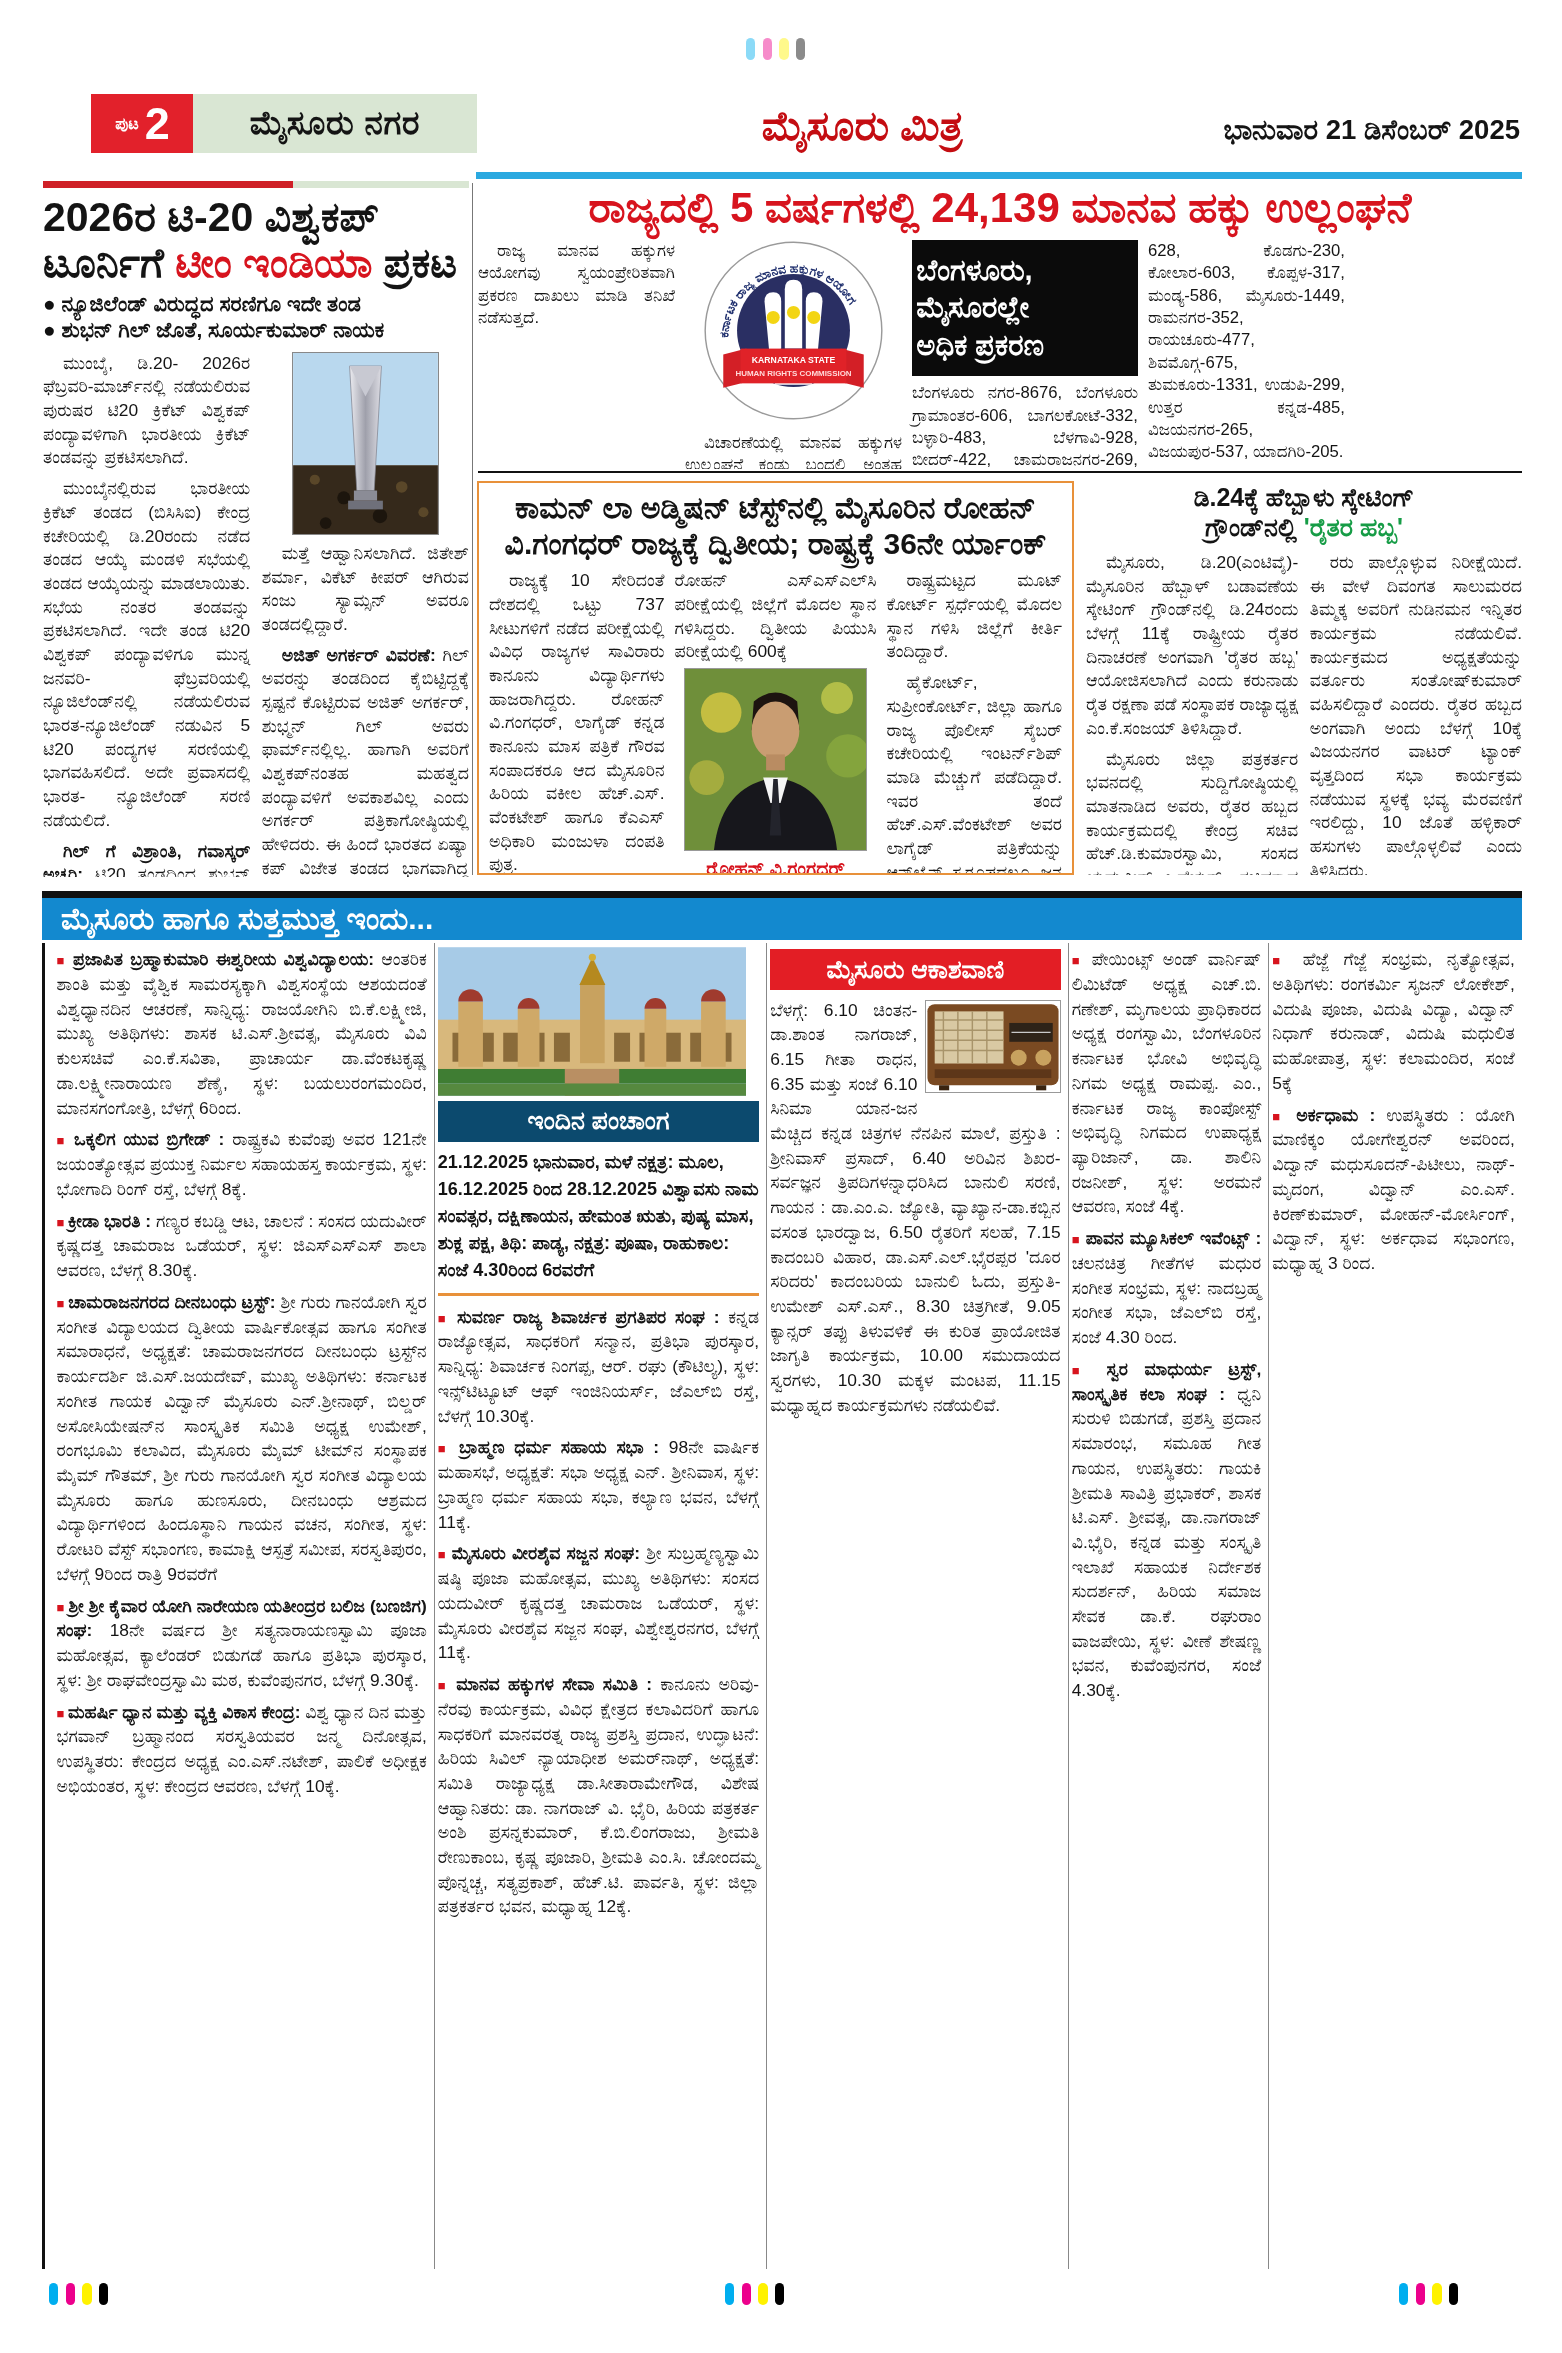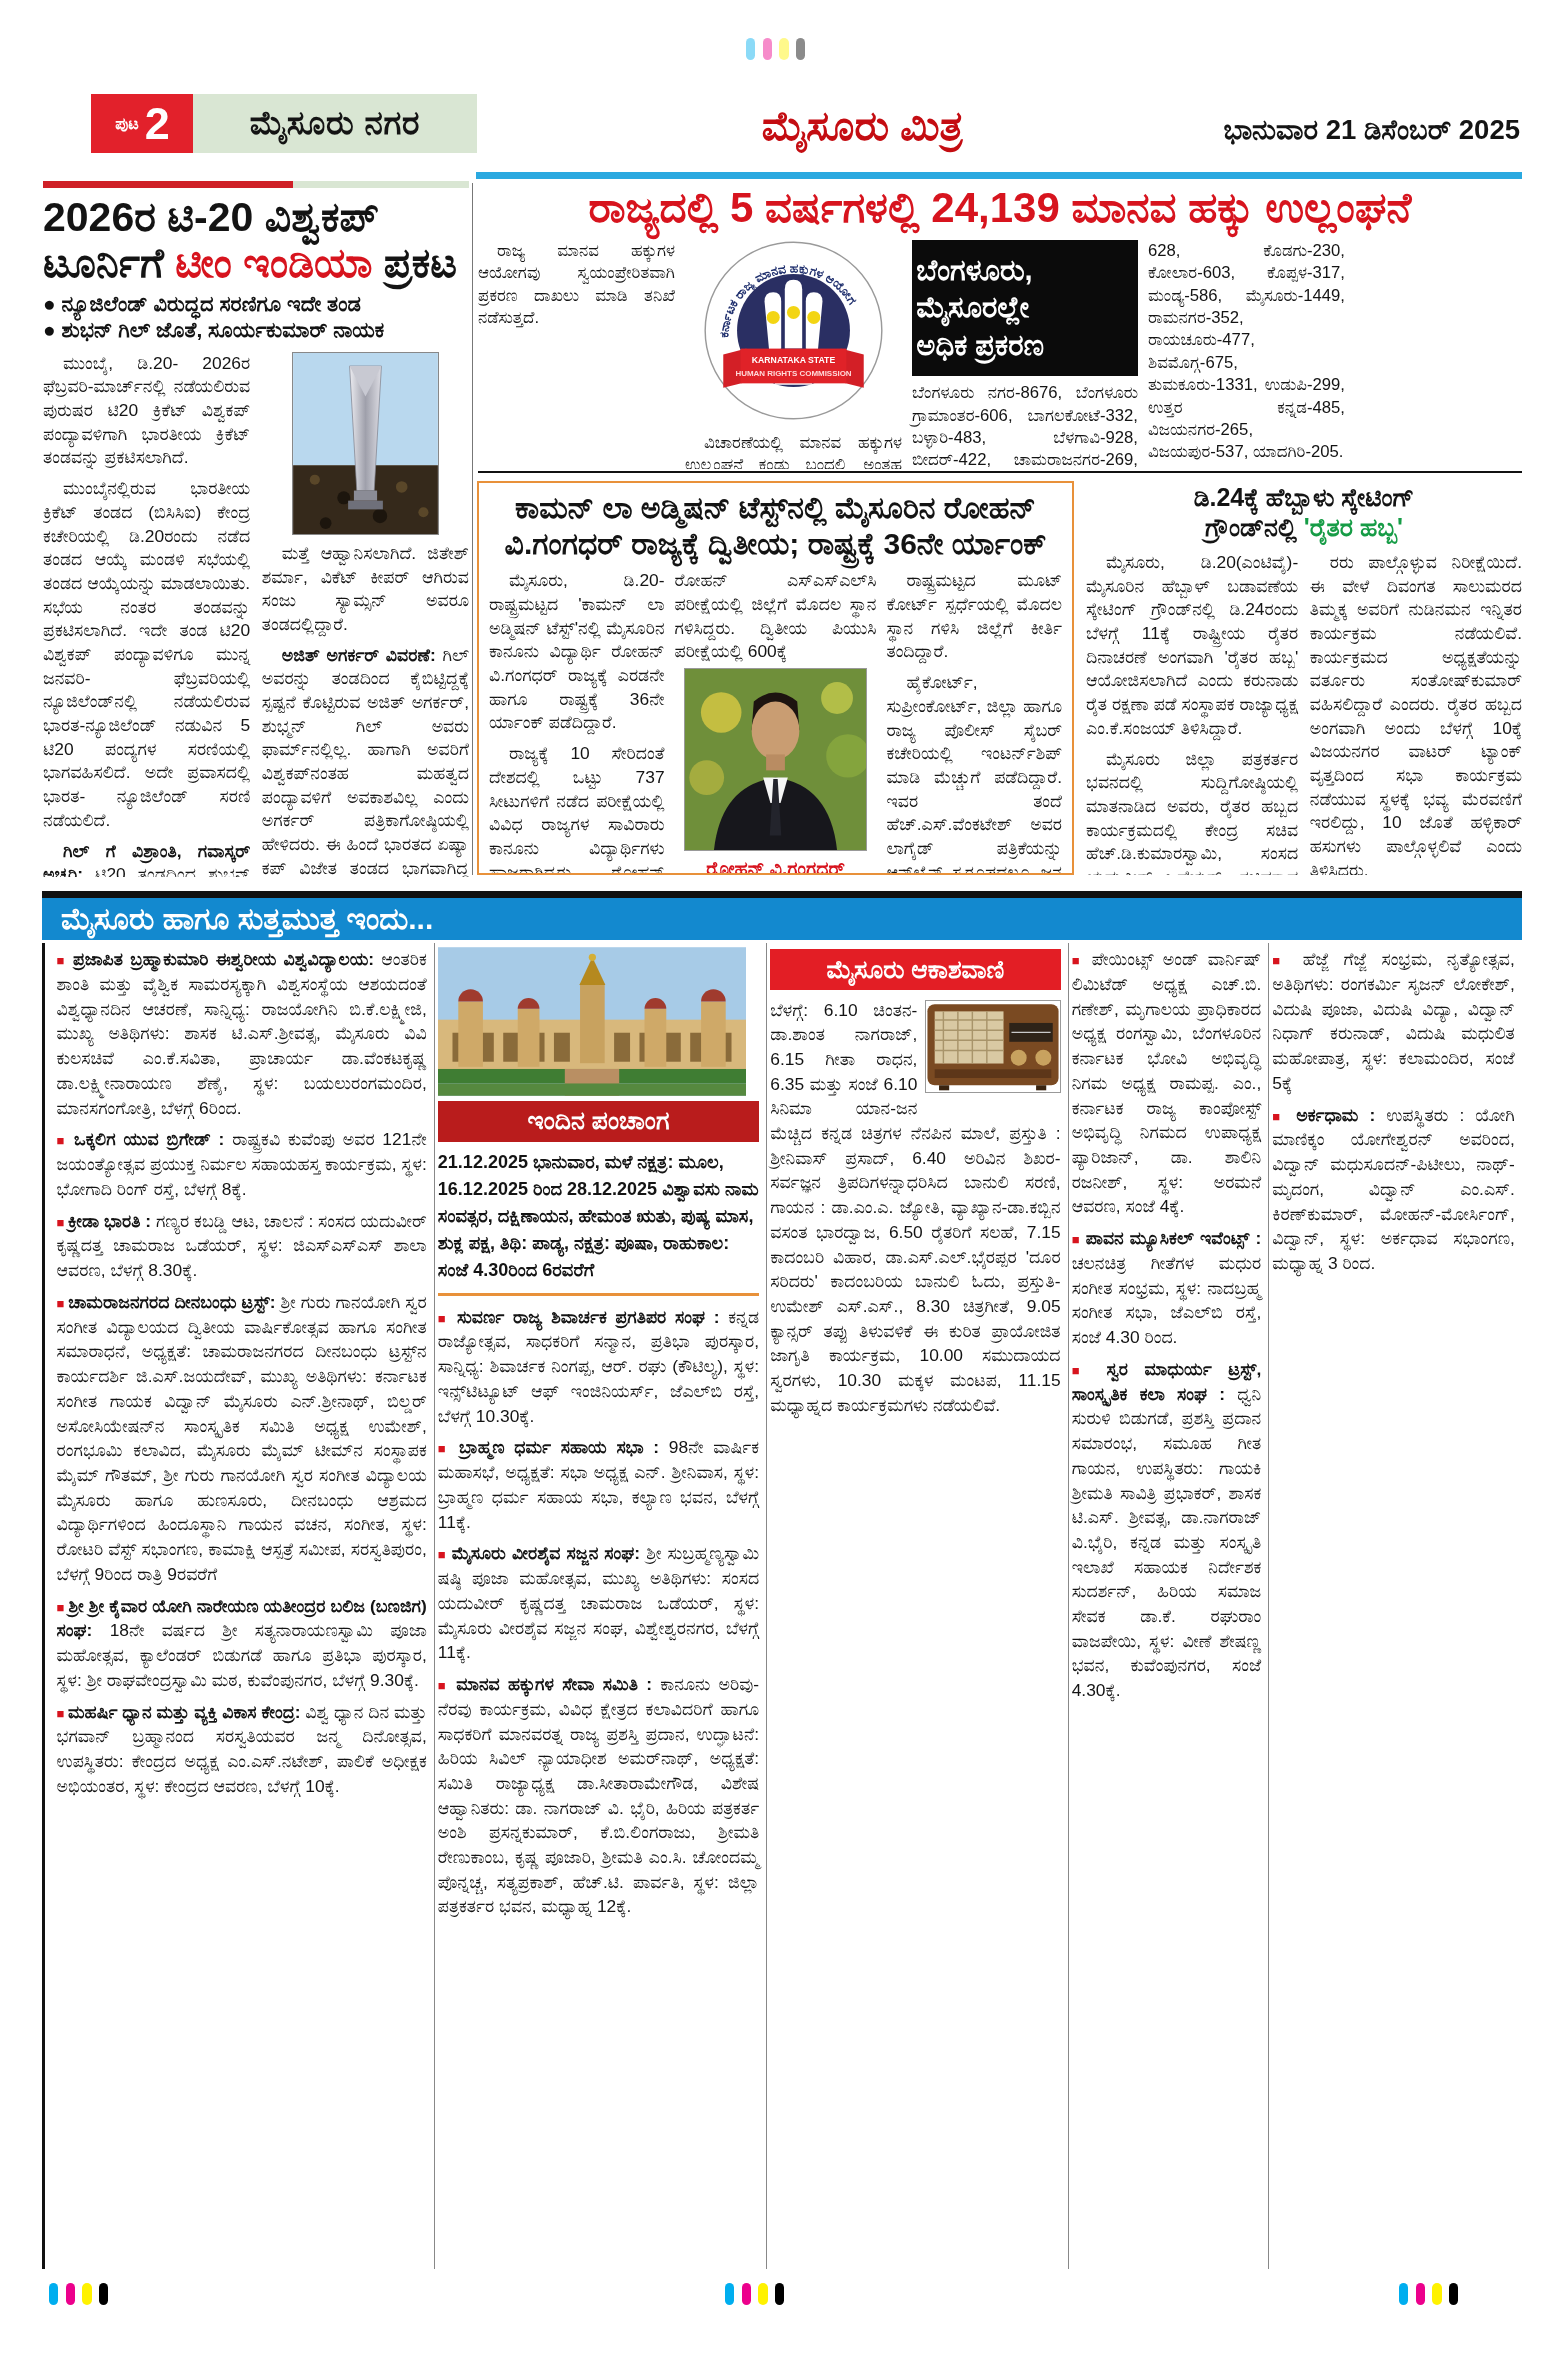--- a/index.html
+++ b/index.html
@@ -57,21 +57,21 @@
   #bcols{display:flex;margin-top:2.9px;border-left:3.6px solid #111;padding-left:8.7px;height:1326px;overflow:hidden;}
   .bcol{padding:4.3px 7.2px 0 2.9px;border-right:0.7px solid #888;}
   .bcol:last-child{border-right:none;}
   #bc1{width:371px;}
   #bc2{width:322px;}
   #bc3{width:291px;}
   #bc4{width:190px;}
   #bc5{width:243px;}
   .item{font-size:17.4px;line-height:1.42;text-align:justify;margin-bottom:7.2px;}
   .item .sq{color:#d7141e;font-size:13px;}
-  .bluestrip{background:#b91c1c;color:#fff;font-weight:bold;font-size:25px;text-align:center;padding:5.8px 0;margin:4.3px 0 7.2px 0;}
+  .bluestrip{background:#0c4a6e;color:#fff;font-weight:bold;font-size:25px;text-align:center;padding:5.8px 0;margin:4.3px 0 7.2px 0;}
   .redstrip{background:#e31e25;color:#fff;font-weight:bold;font-size:25px;text-align:center;padding:5.8px 0;margin:1.4px 0 7.2px 0;}
   .panch{font-size:18px;line-height:1.5;text-align:left;font-weight:bold;}
   .orangehr{height:2.9px;background:#e8913a;margin:8.7px 0;}
   .akash{font-size:17.4px;line-height:1.42;text-align:justify;}
   .radioimg{float:right;margin:2.9px 0 4.3px 7.2px;border:0.7px solid #999;}
   
   .marks{display:flex;gap:7.2px;}
   .marks i{width:9.4px;height:22px;border-radius:5px;display:block;}
   .m-c{background:#00aeef;}.m-m{background:#ec008c;}.m-y{background:#fff200;}.m-k{background:#000;}
 </style>
@@ -193,21 +193,20 @@
 
 <div class="abs" id="midrule"></div>
 
 <div class="abs" id="clat">
   <h2>
     <span>ಕಾಮನ್ ಲಾ ಅಡ್ಮಿಷನ್ ಟೆಸ್ಟ್‌ನಲ್ಲಿ ಮೈಸೂರಿನ ರೋಹನ್</span><br>
     <span>ವಿ.ಗಂಗಧರ್ ರಾಜ್ಯಕ್ಕೆ ದ್ವಿತೀಯ; ರಾಷ್ಟ್ರಕ್ಕೆ 36ನೇ ರ್ಯಾಂಕ್</span>
   </h2>
   <div class="cols bodytxt">
     <div class="c">
-      <p>ಮೈಸೂರು, ಡಿ.20- ರಾಷ್ಟ್ರಮಟ್ಟದ 'ಕಾಮನ್ ಲಾ ಅಡ್ಮಿಷನ್ ಟೆಸ್ಟ್'ನಲ್ಲಿ ಮೈಸೂರಿನ ಕಾನೂನು ವಿದ್ಯಾರ್ಥಿ ರೋಹನ್ ವಿ.ಗಂಗಧರ್ ರಾಜ್ಯಕ್ಕೆ ಎರಡನೇ ಹಾಗೂ ರಾಷ್ಟ್ರಕ್ಕೆ 36ನೇ ರ್ಯಾಂಕ್ ಪಡೆದಿದ್ದಾರೆ.</p>
       <p>ರಾಜ್ಯಕ್ಕೆ 10 ಸೇರಿದಂತೆ ದೇಶದಲ್ಲಿ ಒಟ್ಟು 737 ಸೀಟುಗಳಿಗೆ ನಡೆದ ಪರೀಕ್ಷೆಯಲ್ಲಿ ವಿವಿಧ ರಾಜ್ಯಗಳ ಸಾವಿರಾರು ಕಾನೂನು ವಿದ್ಯಾರ್ಥಿಗಳು ಹಾಜರಾಗಿದ್ದರು. ರೋಹನ್ ವಿ.ಗಂಗಧರ್, ಲಾಗೈಡ್ ಕನ್ನಡ ಕಾನೂನು ಮಾಸ ಪತ್ರಿಕೆ ಗೌರವ ಸಂಪಾದಕರೂ ಆದ ಮೈಸೂರಿನ ಹಿರಿಯ ವಕೀಲ ಹೆಚ್.ಎಸ್. ವೆಂಕಟೇಶ್ ಹಾಗೂ ಕೆಎಎಸ್ ಅಧಿಕಾರಿ ಮಂಜುಳಾ ದಂಪತಿ ಪುತ್ರ.</p>
     </div>
     <div class="c" style="flex:1.15;">
       <p style="text-indent:0;margin-bottom:4.3px;">ರೋಹನ್ ಎಸ್‌ಎಸ್‌ಎಲ್‌ಸಿ ಪರೀಕ್ಷೆಯಲ್ಲಿ ಜಿಲ್ಲೆಗೆ ಮೊದಲ ಸ್ಥಾನ ಗಳಿಸಿದ್ದರು. ದ್ವಿತೀಯ ಪಿಯುಸಿ ಪರೀಕ್ಷೆಯಲ್ಲಿ 600ಕ್ಕೆ</p>
       <svg width="181" height="181" viewBox="0 0 250 250" style="display:block;margin:0 auto;border:0.7px solid #999;">
         <rect width="250" height="250" fill="#6f8f3a"></rect>
         <circle cx="50" cy="60" r="28" fill="#d9c944" opacity=".8"></circle>
           <circle cx="210" cy="40" r="22" fill="#cfd14e" opacity=".7"></circle>
           <circle cx="225" cy="120" r="30" fill="#8aa93f" opacity=".8"></circle>
           <circle cx="30" cy="150" r="24" fill="#d9c944" opacity=".5"></circle>

